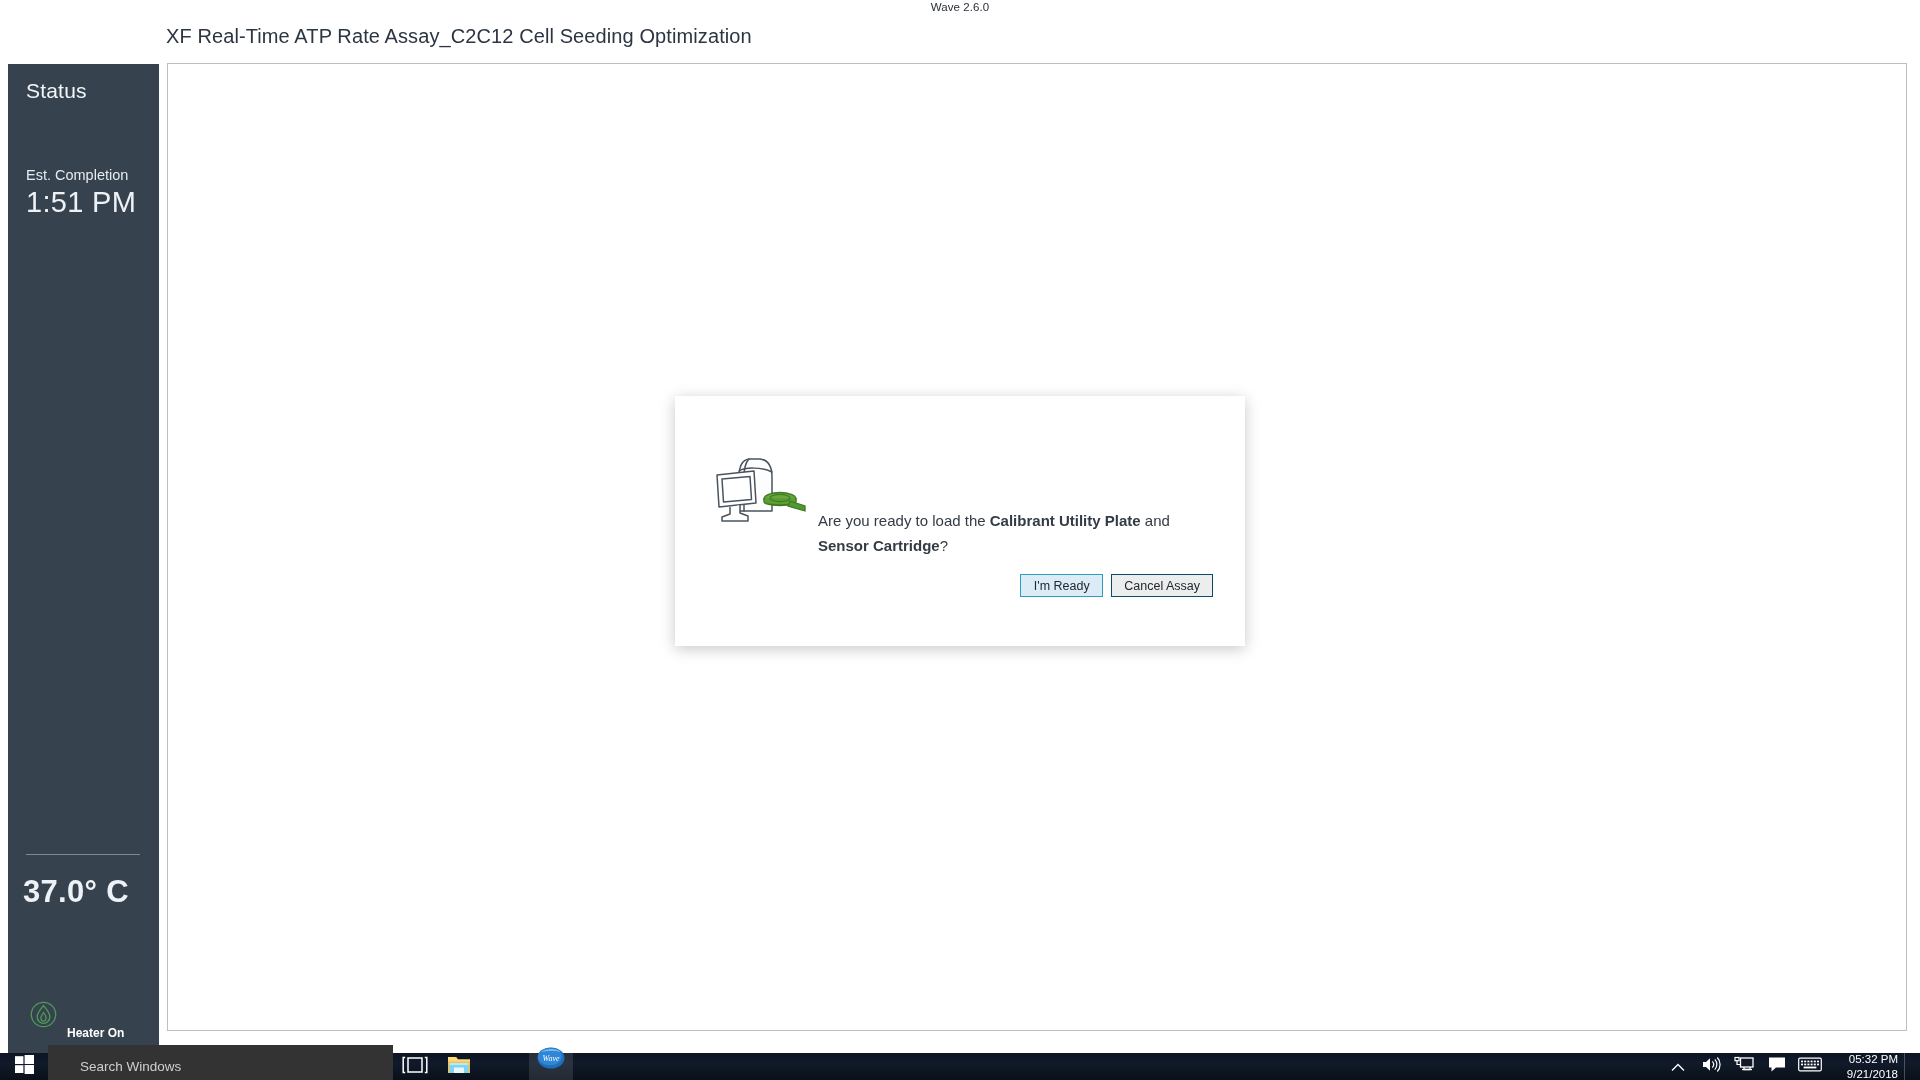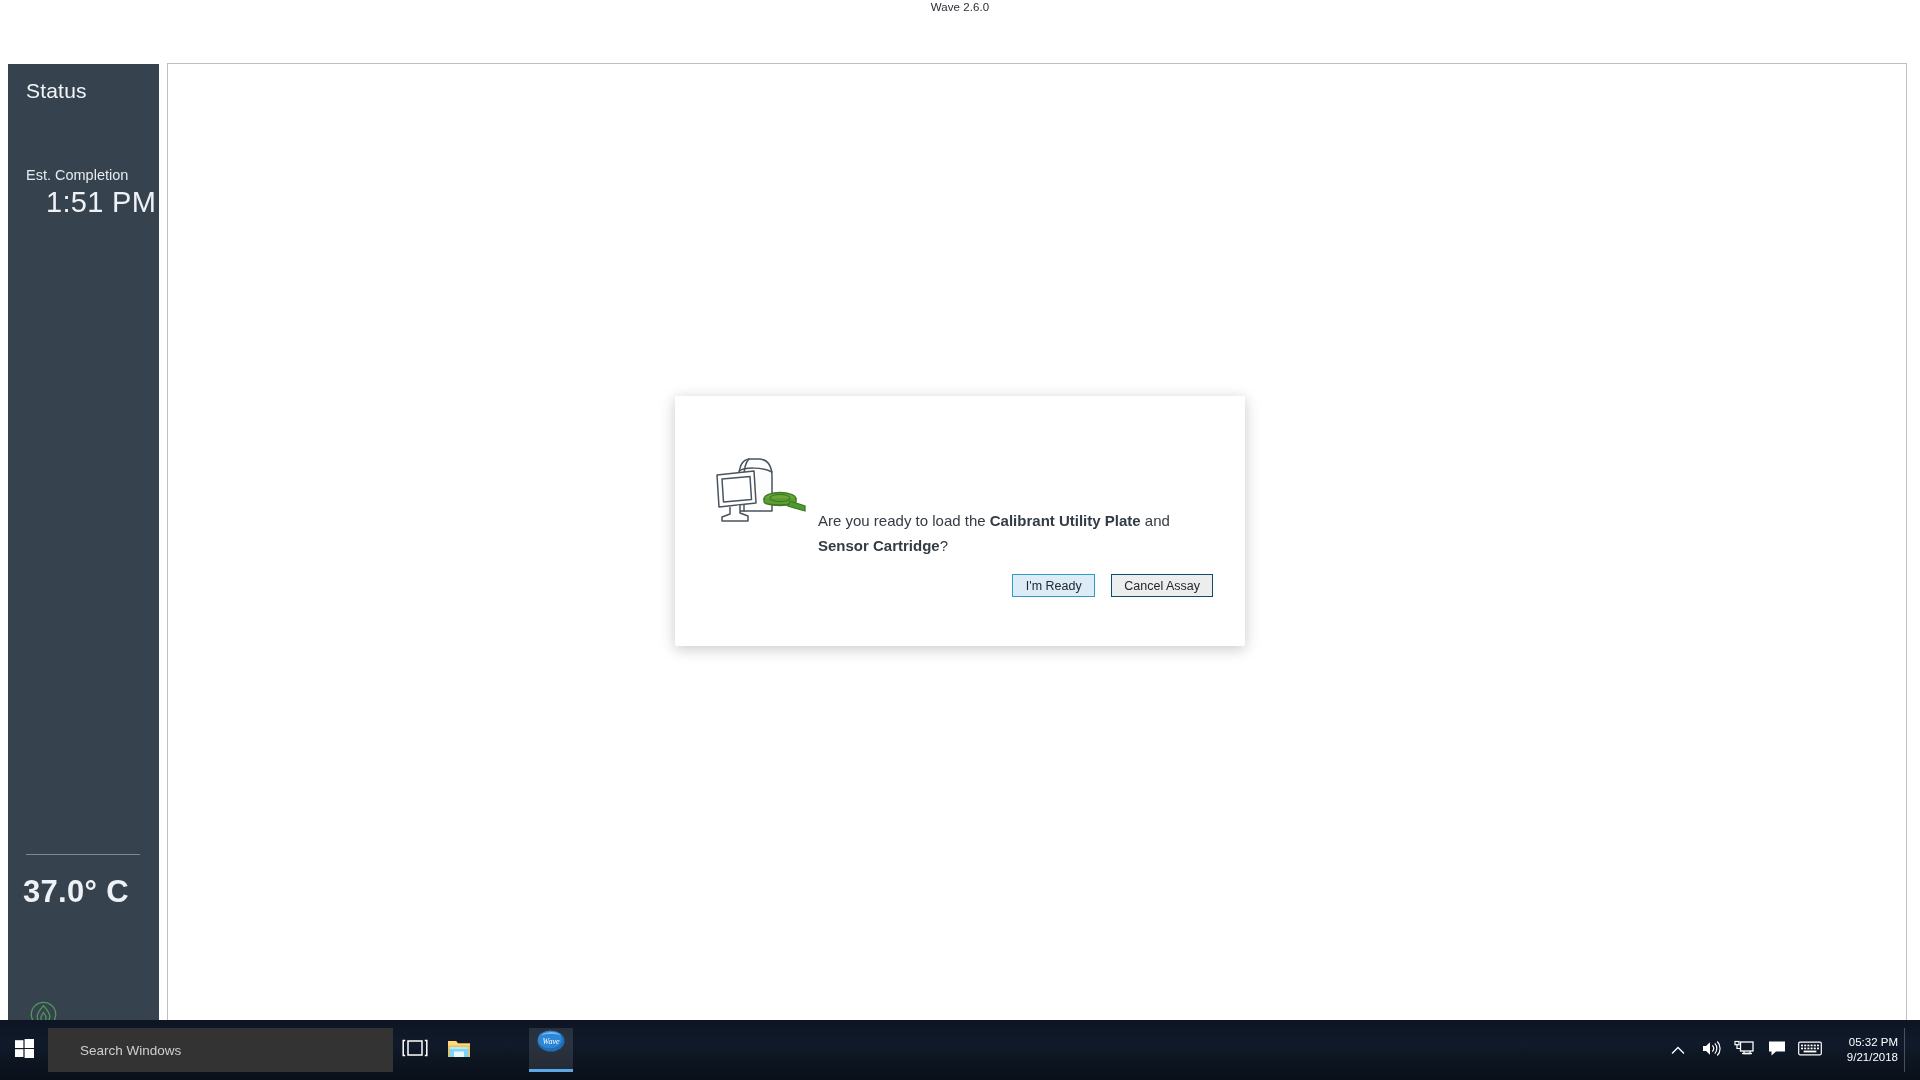--- a/index.html
+++ b/index.html
@@ -59,21 +59,20 @@
     font-size: 14.5px;
     color: #e6ebf0;
   }
   #est-completion-time {
     position: absolute;
     left: 18px; top: 122px;
     font-size: 29px;
     font-weight: 300;
     color: #eef2f6;
     letter-spacing: 0.3px;
-    margin-left: 20px;
   }
 
   #sidebar-divider {
     position: absolute;
     left: 18px; top: 790px;
     width: 114px; height: 1px;
     background: #7d8993;
   }
 
   #temperature-readout {
@@ -141,21 +140,21 @@
     font-size: 15px;
     line-height: 25px;
     color: #333b44;
   }
   #dialog-body b { font-weight: bold; }
 
   #dialog-buttons {
     position: absolute;
     right: 32px; top: 178px;
     display: flex;
-    gap: 16px;
+    gap: 8px;
   }
   .dlg-btn {
     height: 23px;
     min-width: 83px;
     padding: 0 12px;
     font-family: "Liberation Sans", sans-serif;
     font-size: 12.5px;
     color: #22282f;
     cursor: pointer;
     display: flex;
@@ -169,21 +168,21 @@
   }
   #btn-cancel-assay {
     background: #eceded;
     border: 1px solid #0c4a6e;
   }
 
   
   #taskbar {
     position: absolute;
     left: 0; bottom: 0;
-    width: 1920px; height: 60px;
+    width: 1920px; height: 27px;
     background: linear-gradient(180deg, #0d1524 0%, #101a2a 38%, #0a1019 100%);
     display: flex;
     align-items: center;
   }
   #start-button {
     width: 48px; height: 44px;
     display: flex; align-items: center; justify-content: center;
     cursor: pointer;
   }
   #search-box {
@@ -242,20 +241,21 @@
     cursor: pointer;
   }
 </style>
 </head>
 <body>
 
 <div id="app-window">
 
   <div id="version-label">Wave 2.6.0</div>
 
+  <div id="assay-title">XF Real-Time ATP Rate Assay_C2C12 Cell Seeding Optimization</div>
 
   <div id="sidebar">
 
     <div id="status-heading">Status</div>
 
     <div id="est-completion-label">Est. Completion</div>
     <div id="est-completion-time">1:51 PM</div>
 
     <div id="sidebar-divider"></div>
 

